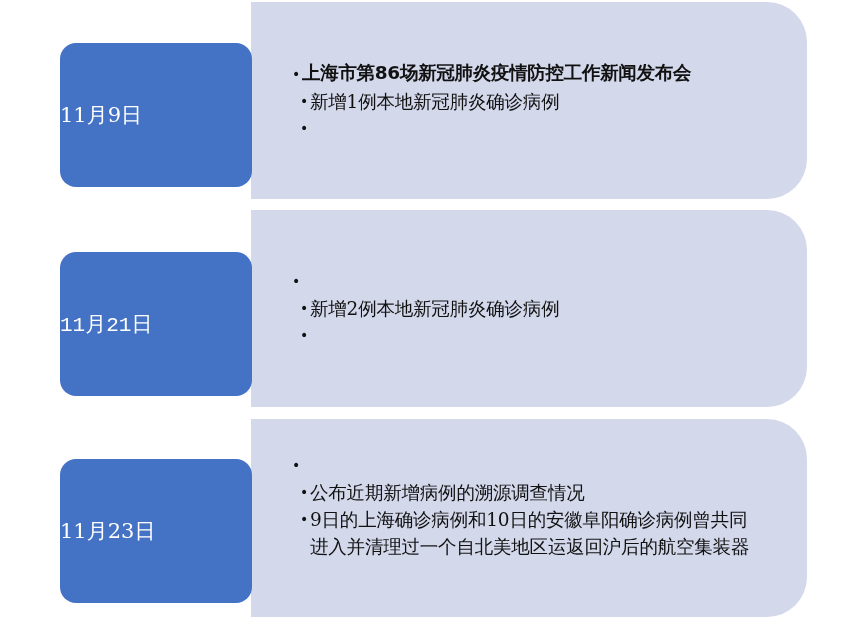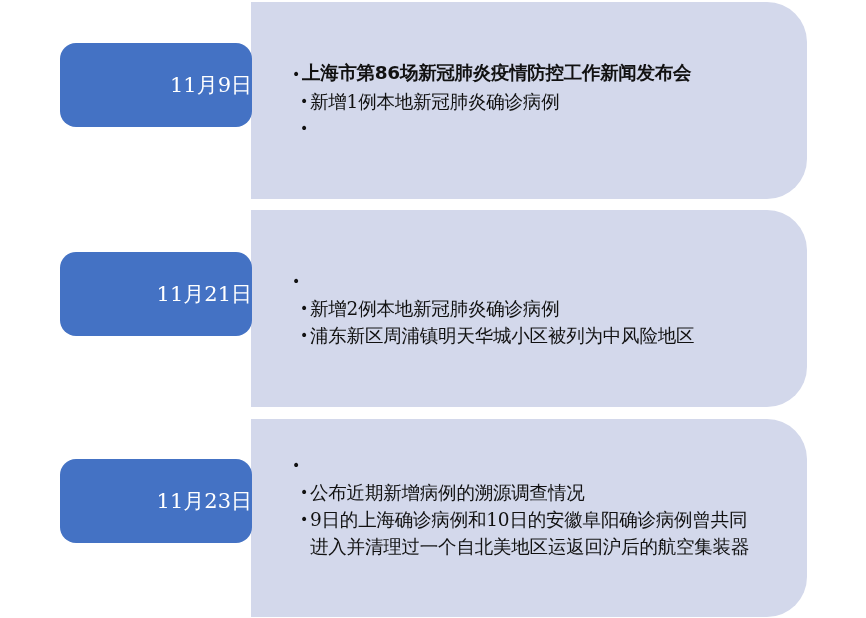--- a/index.html
+++ b/index.html
@@ -20,26 +20,26 @@
       width: 556px;
       height: 197px;
       background: #D3D8EB;
       border-radius: 0 40px 40px 0;
       box-sizing: border-box;
     }
     .date-box {
       position: absolute;
       left: 60px;
       width: 192px;
-      height: 84px;
+      height: 144px;
       background: #4472C4;
       border-radius: 16px;
       display: flex;
       align-items: center;
-      justify-content: flex-end;
+      justify-content: flex-start;
       color: #ffffff;
       font-family: "DejaVu Serif", "Liberation Serif", serif;
       font-size: 21px;
       letter-spacing: 0px;
       z-index: 2;
     }
     .content {
       position: absolute;
       left: 292px;
       width: 480px;
@@ -91,34 +91,33 @@
   <div class="sub">
     <span class="bullet">•</span>
     <span class="sub-text">新增1例本地新冠肺炎确诊病例</span>
   </div>
   <div class="sub">
     <span class="bullet">•</span>
   </div>
 </div>
 
 <div class="panel" style="top:210px;"></div>
-<div class="date-box" style="top:252px;">
+<div class="date-box" style="top:252px;font-family:Liberation Mono, monospace;">
   <span>11月21日</span>
 </div>
 <div class="content" style="top:267px;">
   <div class="headline">
     <span class="bullet">•</span>
   </div>
   <div class="sub">
     <span class="bullet">•</span>
     <span class="sub-text">新增2例本地新冠肺炎确诊病例</span>
   </div>
   <div class="sub">
     <span class="bullet">•</span>
-    <span class="sub-text">浦东新区周浦镇明天华城小区被列为中风险地区</span>
   </div>
 </div>
 
 <div class="panel" style="top:419px; height:198px;"></div>
 <div class="date-box" style="top:459px;">
   <span>11月23日</span>
 </div>
 <div class="content" style="top:451px; width:470px;">
   <div class="headline">
     <span class="bullet">•</span>

